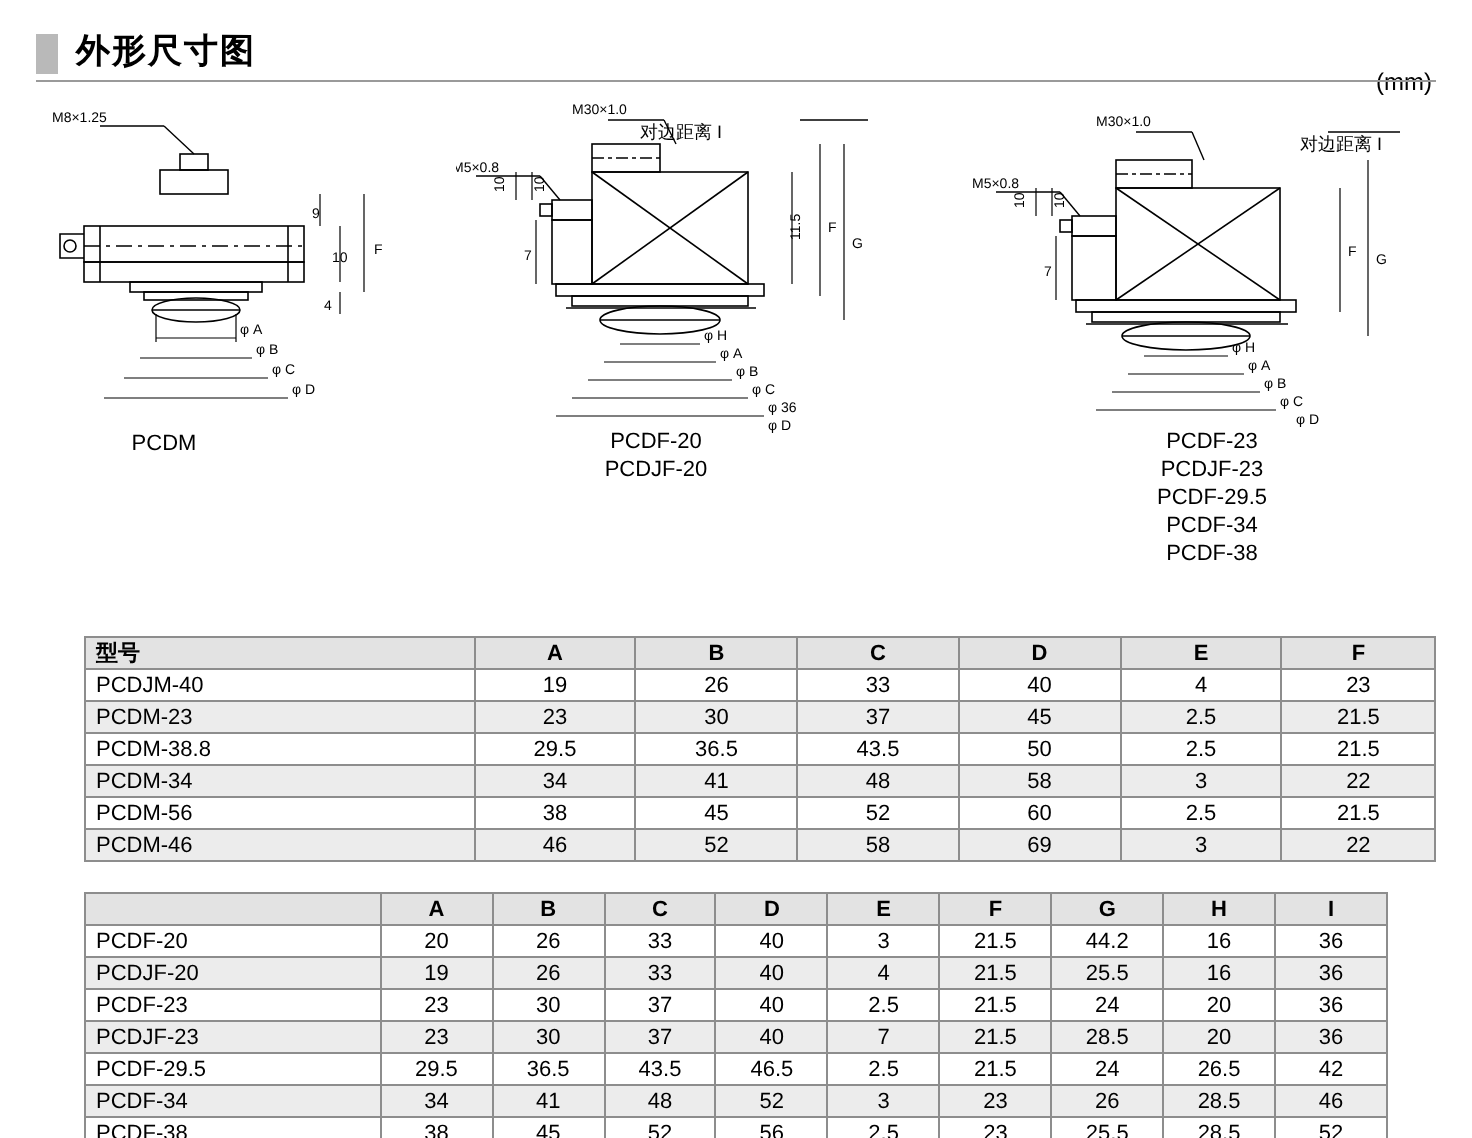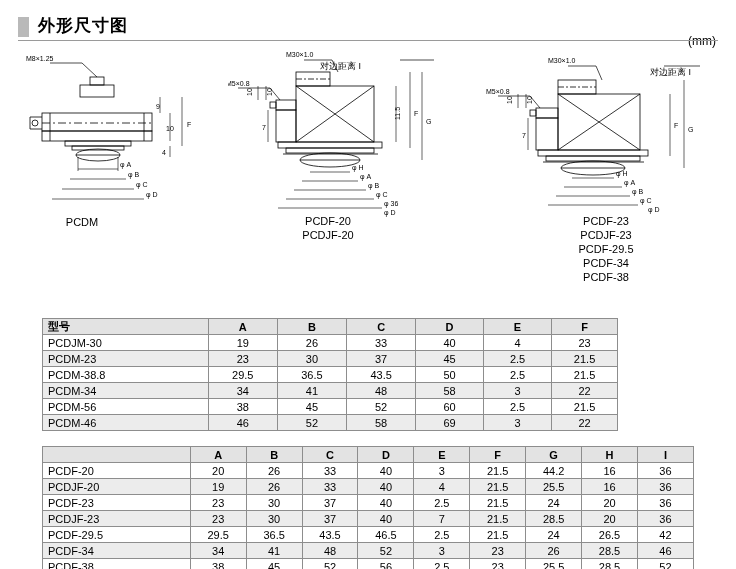--- a/index.html
+++ b/index.html
@@ -40,21 +40,21 @@
     font-size:11px;
     position:absolute;
   }
   table td,table th{
     border:1px solid #8d8d8d;
     height:15px;
     text-align:center;
     font-weight:normal;
     padding:0;
   }
-  .t1{left:42px;top:318px;width:576px;}
+  .t1{left:42px;top:318px;width:676px;}
   .t2{left:42px;top:446px;width:652px;}
   thead td{background:#e3e3e3;font-weight:bold;}
   tbody tr:nth-child(even){background:#ececec;}
   tbody tr:nth-child(odd){background:#ffffff;}
   td.model{text-align:left;padding-left:5px;}
 </style>
 </head>
 <body>
 
 <div class="header">
@@ -267,21 +267,21 @@
       <td>A</td>
       <td>B</td>
       <td>C</td>
       <td>D</td>
       <td>E</td>
       <td>F</td>
     </tr>
   </thead>
   <tbody>
     <tr>
-      <td class="model">PCDJM-30</td>
+      <td class="model">PCDJM-40</td>
       <td>19</td>
       <td>26</td>
       <td>33</td>
       <td>40</td>
       <td>4</td>
       <td>23</td>
     </tr>
     <tr>
       <td class="model">PCDM-23</td>
       <td>23</td>

